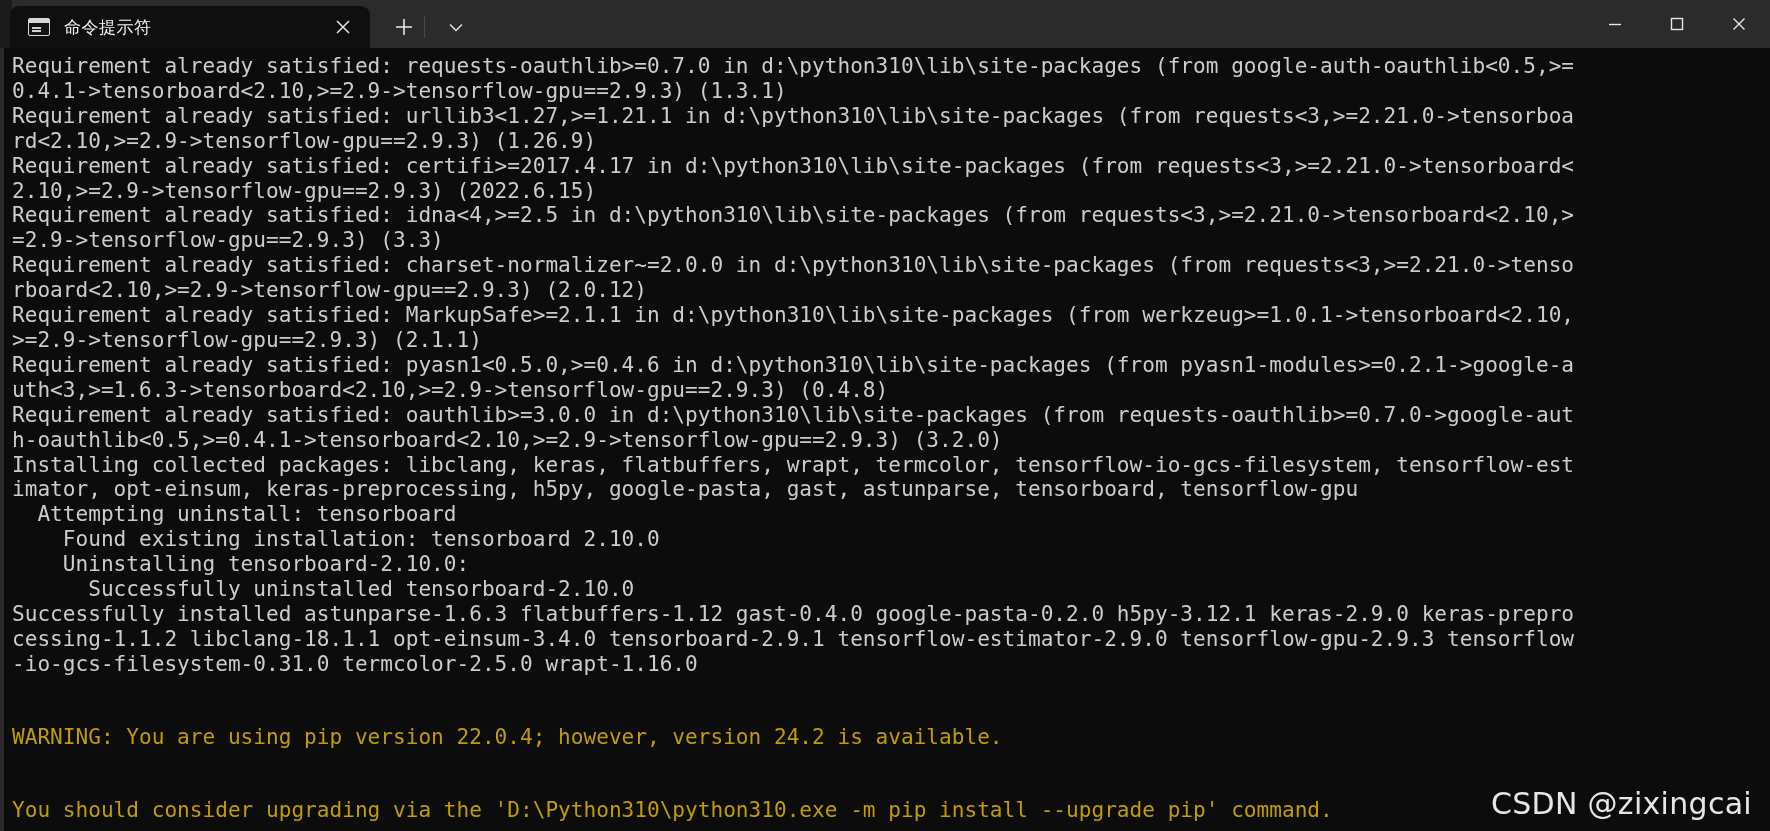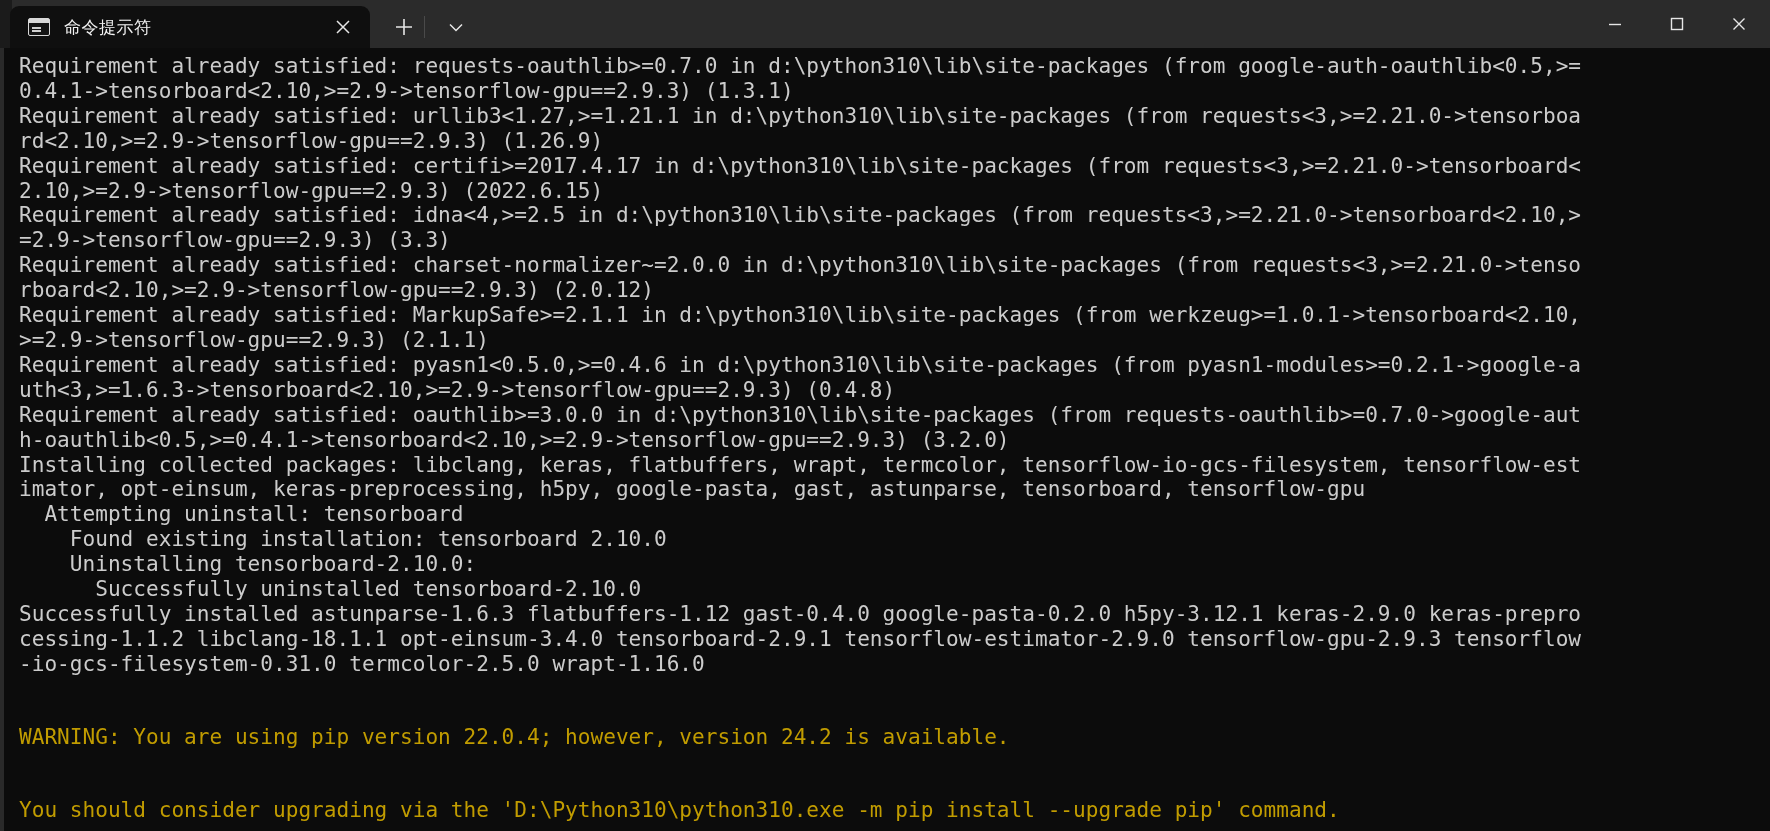--- a/index.html
+++ b/index.html
@@ -136,21 +136,21 @@
     align-items: center;
     justify-content: center;
   }
 
   
   .terminal {
     flex: 1 1 auto;
     background: #0c0c0c;
     position: relative;
     overflow: hidden;
-    padding: 6px 0 0 19px;
+    padding: 6px 0 0 12px;
   }
 
   .console-lines {
     color: #cccccc;
     font-family: "DejaVu Sans Mono", monospace;
     font-size: 21.1px;
     line-height: 24.92px;
     letter-spacing: 0px;
     white-space: pre;
   }
@@ -235,15 +235,16 @@
         <svg width="20" height="20" viewBox="0 0 20 20" aria-hidden="true">
           <path d="M4.5 4.5 L15.5 15.5 M15.5 4.5 L4.5 15.5" stroke="#e6e6e6" stroke-width="1.4" fill="none"></path>
         </svg>
       </div>
     </div>
   </div>
 
   <div class="terminal">
     <div class="edge-gutter"></div>
     <div class="console-lines" id="console-lines"><span class="line">Requirement already satisfied: requests-oauthlib&gt;=0.7.0 in d:\python310\lib\site-packages (from google-auth-oauthlib&lt;0.5,&gt;=</span><span class="line">0.4.1-&gt;tensorboard&lt;2.10,&gt;=2.9-&gt;tensorflow-gpu==2.9.3) (1.3.1)</span><span class="line">Requirement already satisfied: urllib3&lt;1.27,&gt;=1.21.1 in d:\python310\lib\site-packages (from requests&lt;3,&gt;=2.21.0-&gt;tensorboa</span><span class="line">rd&lt;2.10,&gt;=2.9-&gt;tensorflow-gpu==2.9.3) (1.26.9)</span><span class="line">Requirement already satisfied: certifi&gt;=2017.4.17 in d:\python310\lib\site-packages (from requests&lt;3,&gt;=2.21.0-&gt;tensorboard&lt;</span><span class="line">2.10,&gt;=2.9-&gt;tensorflow-gpu==2.9.3) (2022.6.15)</span><span class="line">Requirement already satisfied: idna&lt;4,&gt;=2.5 in d:\python310\lib\site-packages (from requests&lt;3,&gt;=2.21.0-&gt;tensorboard&lt;2.10,&gt;</span><span class="line">=2.9-&gt;tensorflow-gpu==2.9.3) (3.3)</span><span class="line">Requirement already satisfied: charset-normalizer~=2.0.0 in d:\python310\lib\site-packages (from requests&lt;3,&gt;=2.21.0-&gt;tenso</span><span class="line">rboard&lt;2.10,&gt;=2.9-&gt;tensorflow-gpu==2.9.3) (2.0.12)</span><span class="line">Requirement already satisfied: MarkupSafe&gt;=2.1.1 in d:\python310\lib\site-packages (from werkzeug&gt;=1.0.1-&gt;tensorboard&lt;2.10,</span><span class="line">&gt;=2.9-&gt;tensorflow-gpu==2.9.3) (2.1.1)</span><span class="line">Requirement already satisfied: pyasn1&lt;0.5.0,&gt;=0.4.6 in d:\python310\lib\site-packages (from pyasn1-modules&gt;=0.2.1-&gt;google-a</span><span class="line">uth&lt;3,&gt;=1.6.3-&gt;tensorboard&lt;2.10,&gt;=2.9-&gt;tensorflow-gpu==2.9.3) (0.4.8)</span><span class="line">Requirement already satisfied: oauthlib&gt;=3.0.0 in d:\python310\lib\site-packages (from requests-oauthlib&gt;=0.7.0-&gt;google-aut</span><span class="line">h-oauthlib&lt;0.5,&gt;=0.4.1-&gt;tensorboard&lt;2.10,&gt;=2.9-&gt;tensorflow-gpu==2.9.3) (3.2.0)</span><span class="line">Installing collected packages: libclang, keras, flatbuffers, wrapt, termcolor, tensorflow-io-gcs-filesystem, tensorflow-est</span><span class="line">imator, opt-einsum, keras-preprocessing, h5py, google-pasta, gast, astunparse, tensorboard, tensorflow-gpu</span><span class="line">  Attempting uninstall: tensorboard</span><span class="line">    Found existing installation: tensorboard 2.10.0</span><span class="line">    Uninstalling tensorboard-2.10.0:</span><span class="line">      Successfully uninstalled tensorboard-2.10.0</span><span class="line">Successfully installed astunparse-1.6.3 flatbuffers-1.12 gast-0.4.0 google-pasta-0.2.0 h5py-3.12.1 keras-2.9.0 keras-prepro</span><span class="line">cessing-1.1.2 libclang-18.1.1 opt-einsum-3.4.0 tensorboard-2.9.1 tensorflow-estimator-2.9.0 tensorflow-gpu-2.9.3 tensorflow</span><span class="line">-io-gcs-filesystem-0.31.0 termcolor-2.5.0 wrapt-1.16.0</span><span class="line warn">WARNING: You are using pip version 22.0.4; however, version 24.2 is available.</span><span class="line warn">You should consider upgrading via the 'D:\Python310\python310.exe -m pip install --upgrade pip' command.</span></div>
+    <div class="watermark">CSDN @zixingcai</div>
   </div>
 
 </div>
 
 </body></html>

